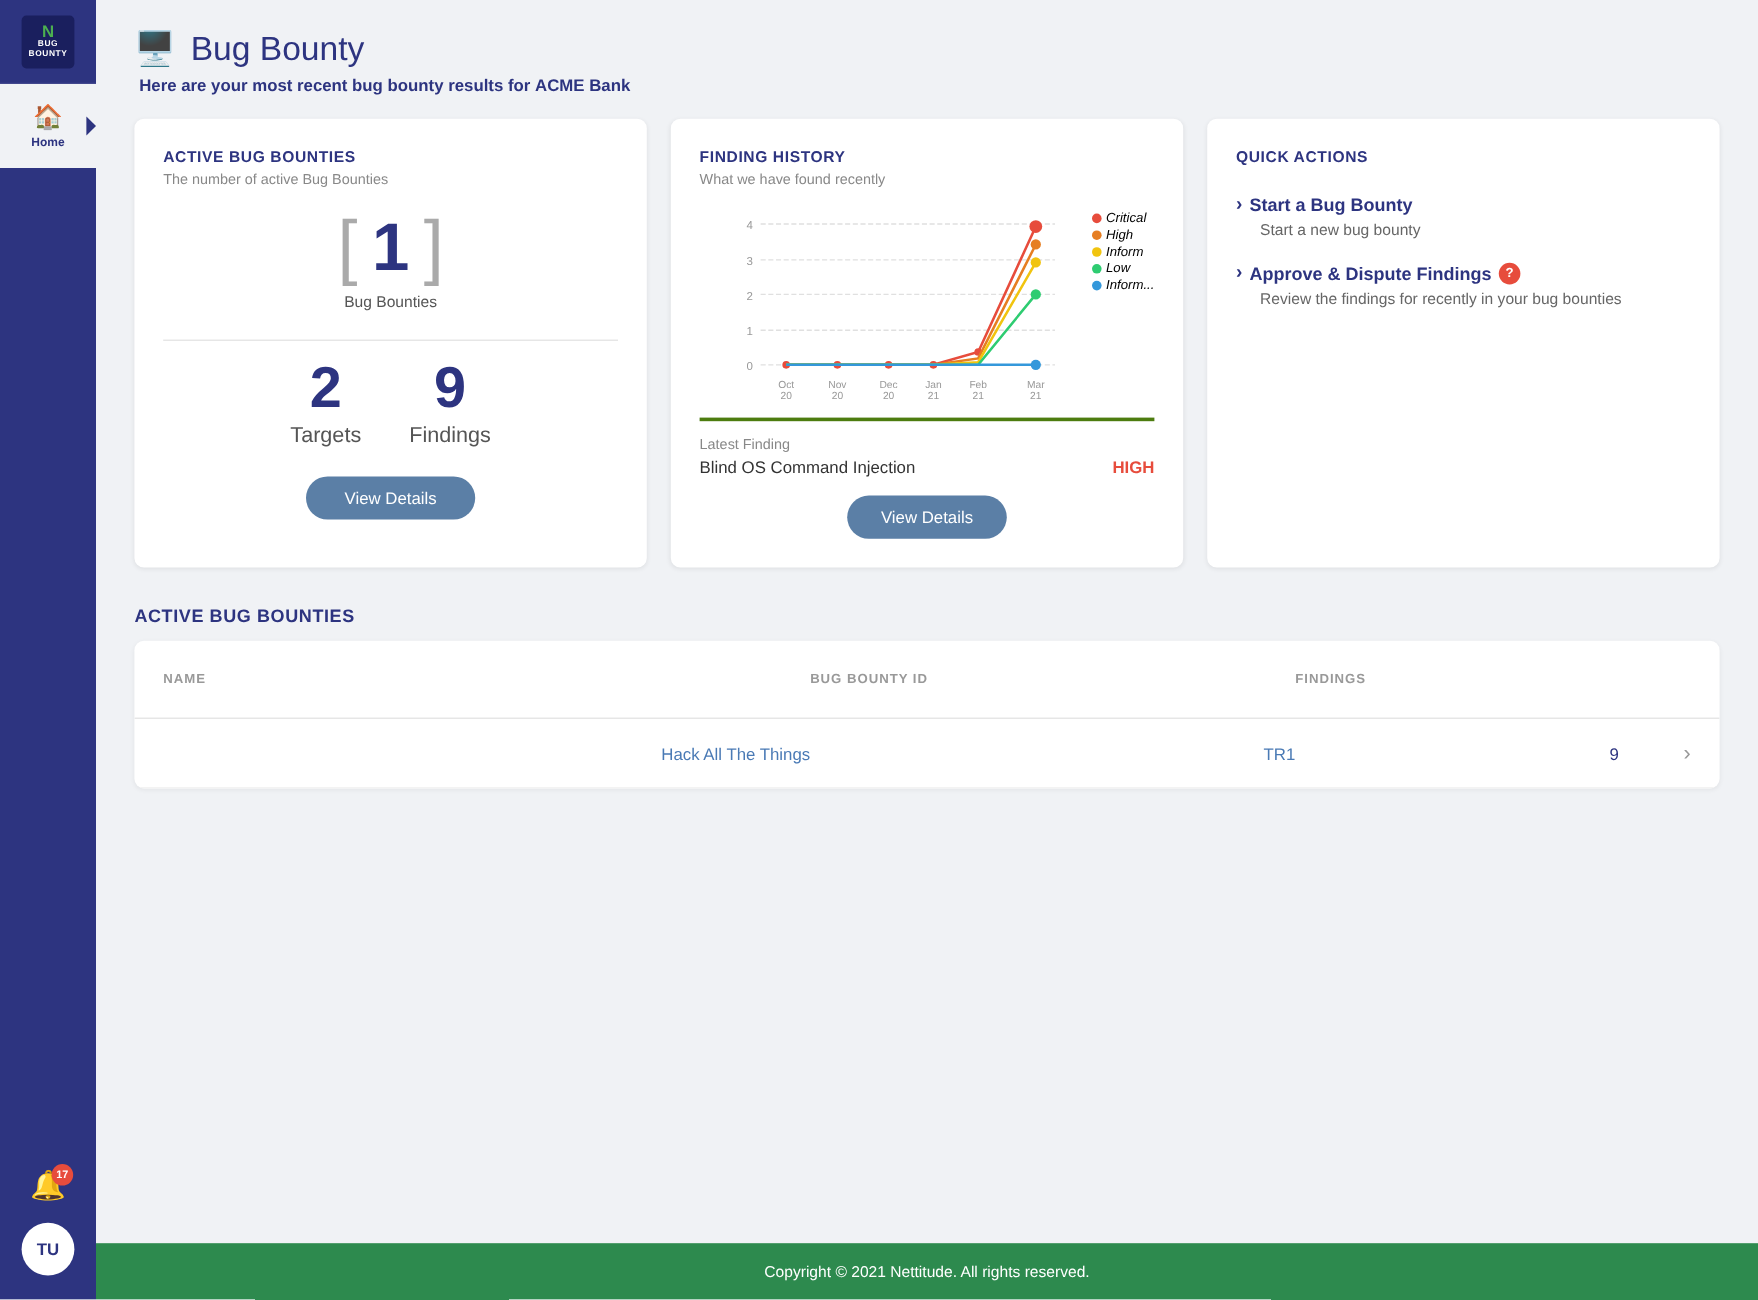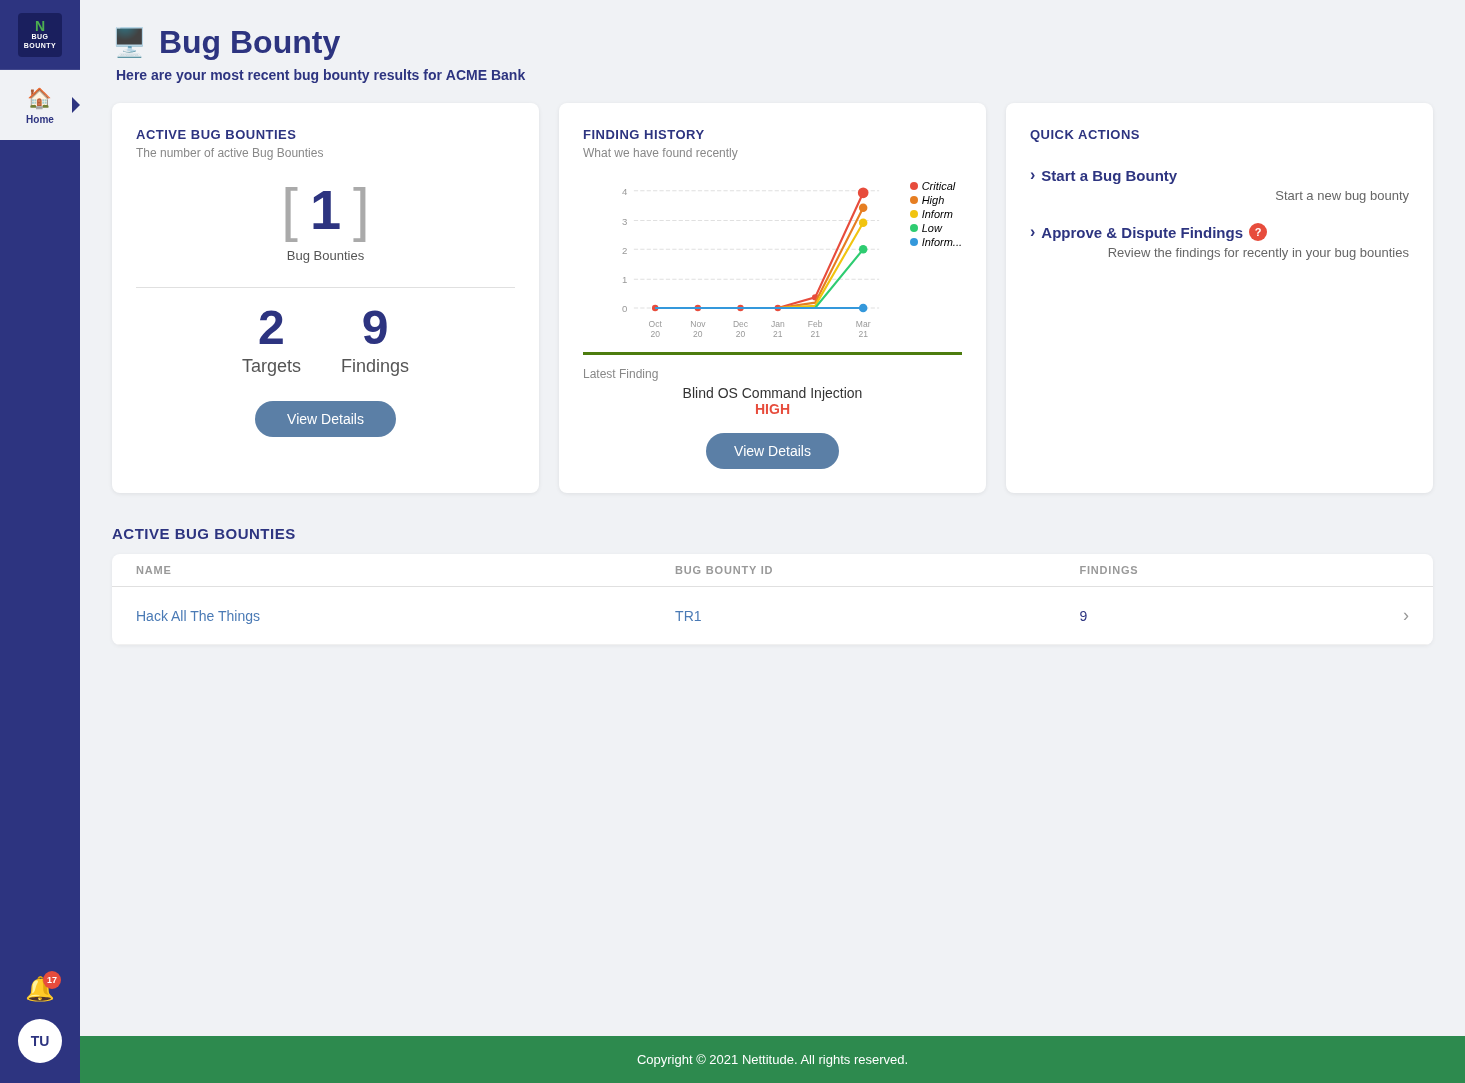--- a/index.html
+++ b/index.html
@@ -125,22 +125,22 @@
     
     .page-header { margin-bottom: 8px; }
     .page-title-row {
       display: flex;
       align-items: center;
       gap: 12px;
       margin-bottom: 6px;
     }
     .page-title-icon { font-size: 28px; }
     .page-title {
-      font-size: 32px;
-      font-weight: 700;
+      font-size: 28px;
+      font-weight: 400;
       color: #2d3480;
     }
     .page-subtitle {
       font-size: 14px;
       color: #666;
       margin-left: 4px;
     }
     .page-subtitle span {
       color: #2d3480;
       font-weight: 600;
@@ -280,21 +280,20 @@
     }
     .latest-finding-label {
       font-size: 12px;
       color: #888;
       margin-bottom: 4px;
     }
     .latest-finding-row {
       display: flex;
       justify-content: space-between;
       align-items: center;
-      flex-direction: column;
     }
     .latest-finding-name {
       font-size: 14px;
       color: #333;
     }
     .severity-high { color: #e74c3c; font-weight: 600; font-size: 14px; }
     .finding-view-btn {
       background: #5b7fa6;
       color: white;
       border: none;
@@ -323,21 +322,20 @@
     .quick-action-title {
       font-size: 15px;
       font-weight: 600;
       color: #2d3480;
       cursor: pointer;
     }
     .quick-action-desc {
       font-size: 13px;
       color: #666;
       margin-left: 20px;
-      text-align: right;
     }
     .badge-question {
       background: #e74c3c;
       color: white;
       border-radius: 50%;
       width: 18px;
       height: 18px;
       font-size: 11px;
       font-weight: bold;
       display: inline-flex;
@@ -356,39 +354,39 @@
     }
     .table-container {
       background: white;
       border-radius: 8px;
       overflow: hidden;
       box-shadow: 0 1px 4px rgba(0,0,0,0.06);
     }
     .table-header {
       display: grid;
       grid-template-columns: 2fr 1.5fr 1fr 60px;
-      padding: 10px 24px;
+      padding: 26px 24px;
       border-bottom: 1px solid #e0e0e0;
     }
     .table-header-cell {
       font-size: 11px;
       font-weight: 700;
       color: #999;
       letter-spacing: 0.8px;
       text-transform: uppercase;
     }
     .table-row {
       display: grid;
       grid-template-columns: 2fr 1.5fr 1fr 60px;
       padding: 18px 24px;
       align-items: center;
       border-bottom: 1px solid #f0f0f0;
       cursor: pointer;
     }
-    .table-cell { font-size: 14px; color: #333; }
+    .table-cell { font-size: 14px; color: #333; text-align: right; }
     .table-cell-name { color: #4a7ab5; font-size: 14px; }
     .table-cell-id { color: #4a7ab5; font-size: 14px; }
     .table-cell-findings { color: #2d3480; font-size: 14px; font-weight: 500; }
     .table-cell-arrow { color: #999; font-size: 18px; text-align: right; }
 
     
     .footer {
       background: #2d8a4e;
       color: white;
       text-align: center;

